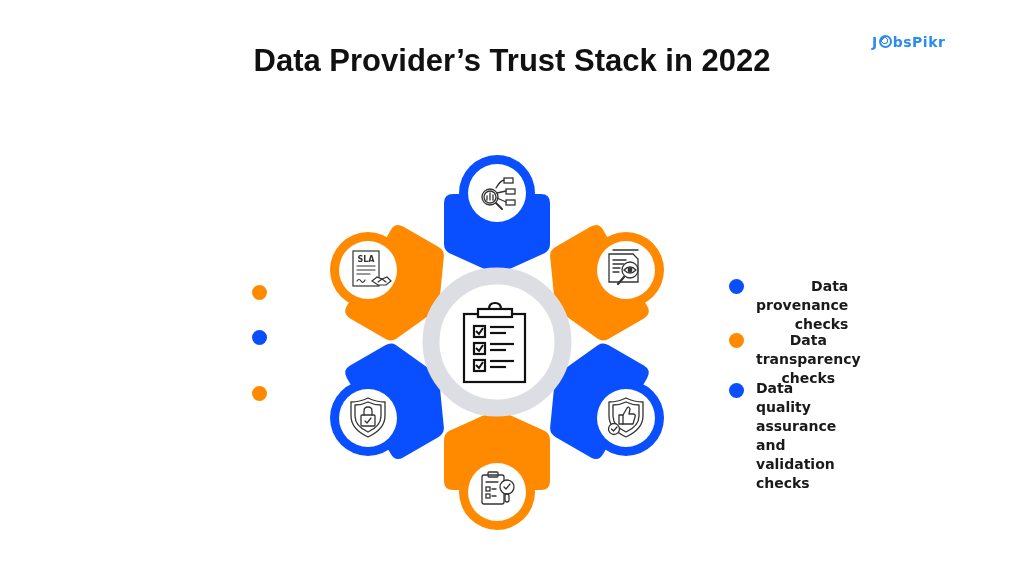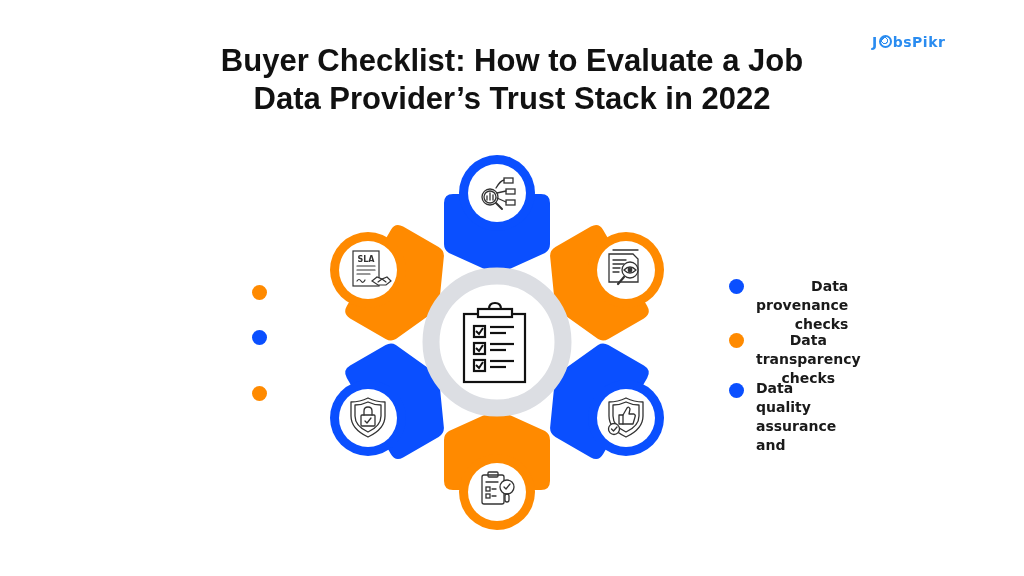--- a/index.html
+++ b/index.html
@@ -21,21 +21,20 @@
     font-family: "DejaVu Sans", sans-serif; font-weight: 600;
   }
   .label.right { text-align: left; left: 756px; }
   .dot { position: absolute; width: 15px; height: 15px; border-radius: 50%; }
   .item { position: absolute; }
 </style>
 </head>
 <body>
 
 <div class="title">
-  <span class="line">Buyer Checklist: How to Evaluate a Job</span>
   <span class="line">Data Provider’s Trust Stack in 2022</span>
 </div>
 
 <div class="logo">
   <span>J</span><span class="globe"></span><span>bsPikr</span>
 </div>
 
 <svg class="diagram" width="1024" height="576" viewBox="0 0 1024 576">
   <defs>
 
@@ -206,14 +205,15 @@
 
 <div class="item">
   <div class="dot" style="left:729px; top:333px; background:#FF8A00;"></div>
   <div class="label right" style="top:331px;text-align:center;">Data transparency checks</div>
 </div>
 
 <div class="item">
   <div class="dot" style="left:729px; top:383px; background:#0A4FFF;"></div>
   <div class="label right" style="top:379px;">
     <div>Data quality assurance and</div>
+    <div>validation checks</div>
   </div>
 </div>
 
 </body></html>

